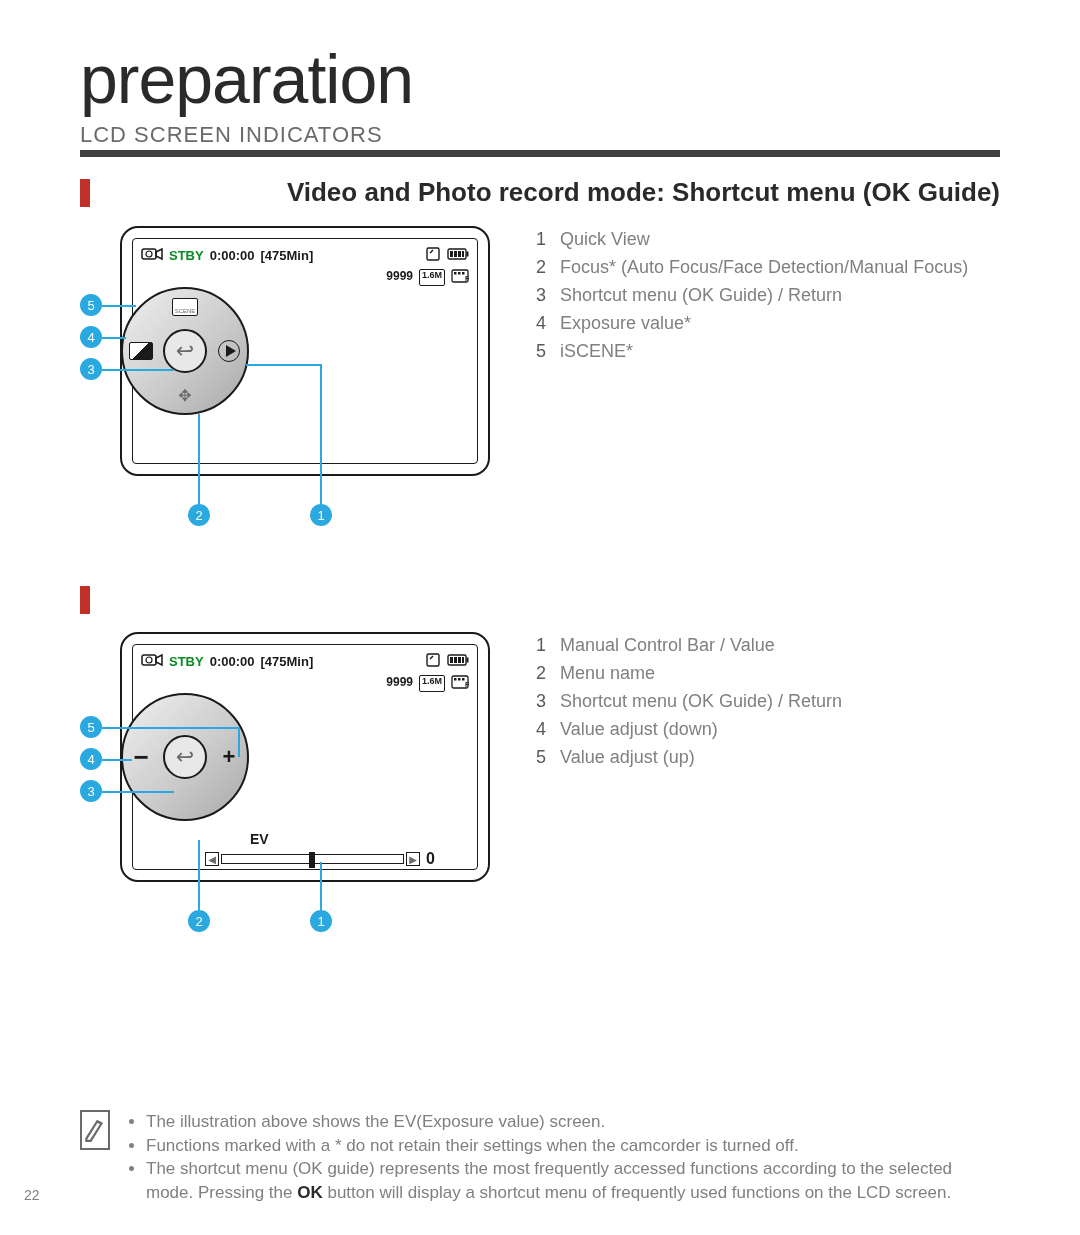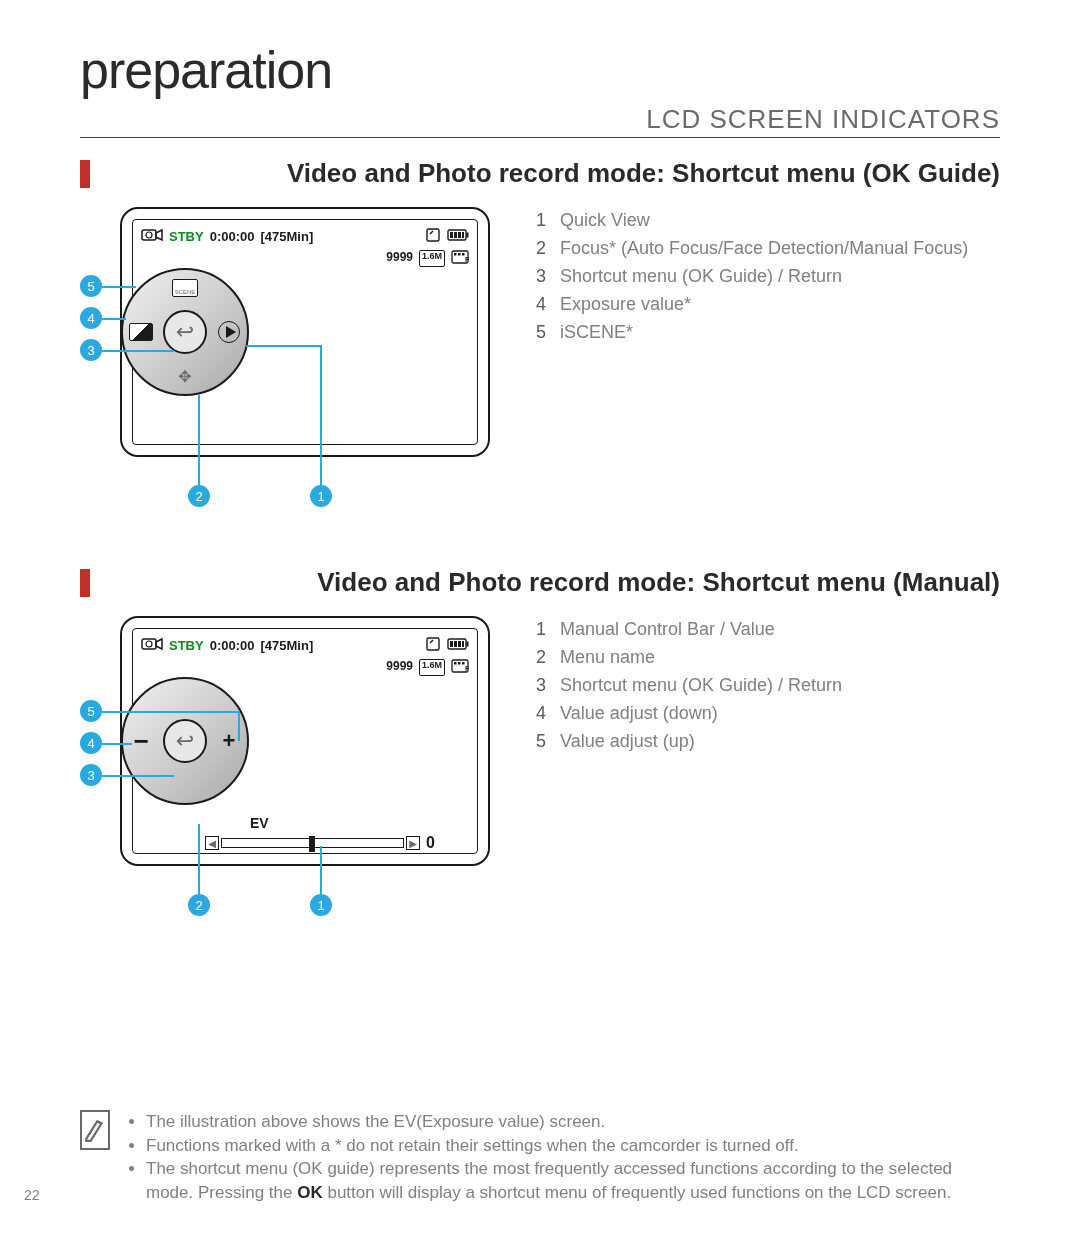--- a/index.html
+++ b/index.html
@@ -6,36 +6,35 @@
   body {
     width: 1080px;
     height: 1235px;
     background: #fff;
     font-family: Arial, Helvetica, sans-serif;
     color: #6a6a6a;
     padding: 40px 80px 30px 80px;
     position: relative;
   }
   .title {
-    font-size: 52px;
+    font-size: 68px;
     font-weight: 400;
     color: #2a2a2a;
     letter-spacing: -1px;
     margin-bottom: 4px;
   }
   .subtitle {
-    font-size: 26px;
+    font-size: 22px;
     font-weight: 300;
     color: #6a6a6a;
     letter-spacing: 1px;
     padding-bottom: 2px;
-    border-bottom: 1px solid #404040;
+    border-bottom: 7px solid #404040;
     margin-bottom: 20px;
     text-transform: uppercase;
-    text-align: right;
   }
   .section-heading {
     display: flex;
     align-items: center;
     margin-bottom: 18px;
     justify-content: space-between;
   }
   .red-bar {
     width: 10px;
     height: 28px;
@@ -373,21 +372,20 @@
       </div>
     <div class="legend-row">
         <div class="legend-num">5</div>
         <div class="legend-text">iSCENE*</div>
       </div>
   </div>
 </div>
 
 <div class="section-heading">
   <div class="red-bar"></div>
-  <div class="section-heading-text">Video and Photo record mode: Shortcut menu (Manual)</div>
 </div>
 
 <div class="section-body">
   <div class="diagram">
     <div class="lcd-outer">
       <div class="lcd-inner">
         <div class="topbar">
           <span class="cam-icon">
             <svg width="22" height="16" viewBox="0 0 22 16">
                 <rect x="1" y="3" width="14" height="10" rx="2" fill="none" stroke="#1a1a1a" stroke-width="1.5"></rect>

